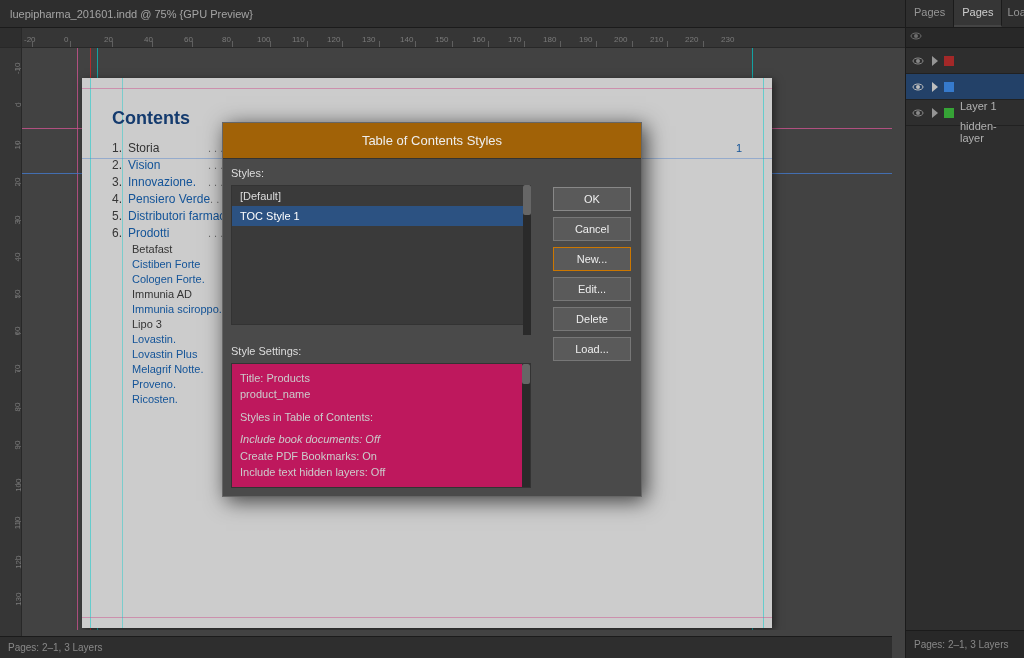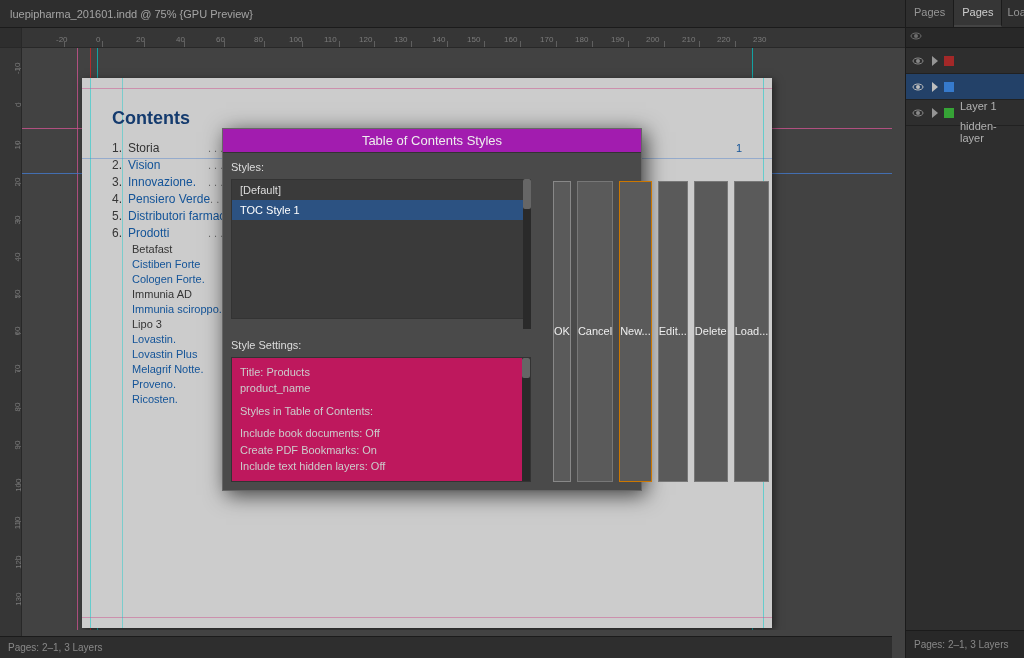--- a/index.html
+++ b/index.html
@@ -300,22 +300,22 @@
       background: #4a4a4a;
       border: 1px solid #666;
       width: 420px;
       box-shadow: 4px 4px 20px rgba(0,0,0,0.7);
       position: relative;
       top: -20px;
       left: -80px;
     }
 
     #dialog-title-bar {
-      background: #a21caf;
-      padding: 4px 12px;
+      background: #a16207;
+      padding: 10px 12px;
       font-size: 13px;
       color: #eee;
       text-align: center;
       border-bottom: 1px solid #333;
     }
 
     #dialog-body {
       display: flex;
       padding: 8px;
       gap: 22px;
@@ -360,21 +360,21 @@
     }
 
     .style-settings-text {
       font-size: 11px;
       color: #ccc;
       line-height: 1.5;
     }
 
     #dialog-right {
       display: flex;
-      flex-direction: row;
+      flex-direction: column;
       gap: 6px;
       width: 80px;
       padding-top: 20px;
     }
 
     .dialog-btn {
       background: #5a5a5a;
       border: 1px solid #777;
       color: #eee;
       font-size: 11px;
@@ -453,21 +453,21 @@
 </head>
 <body>
 
 <div id="title-bar">
   <span>luepipharma_201601.indd @ 75% {GPU Preview}</span>
 </div>
 
 <div id="ruler-corner"></div>
 
 <div id="ruler-h" style="position:absolute;top:28px;left:22px;height:20px;right:132px;">
-  <div style="position:relative;width:100%;height:100%;margin-left:32px;">
+  <div style="position:relative;width:100%;height:100%;">
     <div class="ruler-mark" style="left:2px;">-20</div>
     <div class="ruler-mark-line" style="left:10px;"></div>
     <div class="ruler-mark" style="left:42px;">0</div>
     <div class="ruler-mark-line" style="left:48px;"></div>
     <div class="ruler-mark" style="left:82px;">20</div>
     <div class="ruler-mark-line" style="left:90px;"></div>
     <div class="ruler-mark" style="left:122px;">40</div>
     <div class="ruler-mark-line" style="left:130px;"></div>
     <div class="ruler-mark" style="left:162px;">60</div>
     <div class="ruler-mark-line" style="left:170px;"></div>
@@ -719,21 +719,21 @@
             <div style="position:absolute;top:0;right:0;width:8px;height:30px;background:#666;border-radius:2px;"></div>
           </div>
         </div>
 
         <div class="dialog-section-label">Style Settings:</div>
         <div id="style-settings-section" style="position:relative;">
           <div class="style-settings-text">
             <div>Title: Products</div>
             <div>product_name</div>
             <div style="margin-top:6px;">Styles in Table of Contents:</div>
-            <div style="margin-top:6px;">Include book documents: Off</div>
+            <div style="margin-top:6px;font-style:italic;">Include book documents: Off</div>
             <div>Create PDF Bookmarks: On</div>
             <div>Include text hidden layers: Off</div>
           </div>
 
           <div style="position:absolute;right:0;top:0;width:8px;height:100%;background:#2a2a2a;">
             <div style="position:absolute;top:0;right:0;width:8px;height:20px;background:#666;border-radius:2px;"></div>
           </div>
         </div>
       </div>
 

